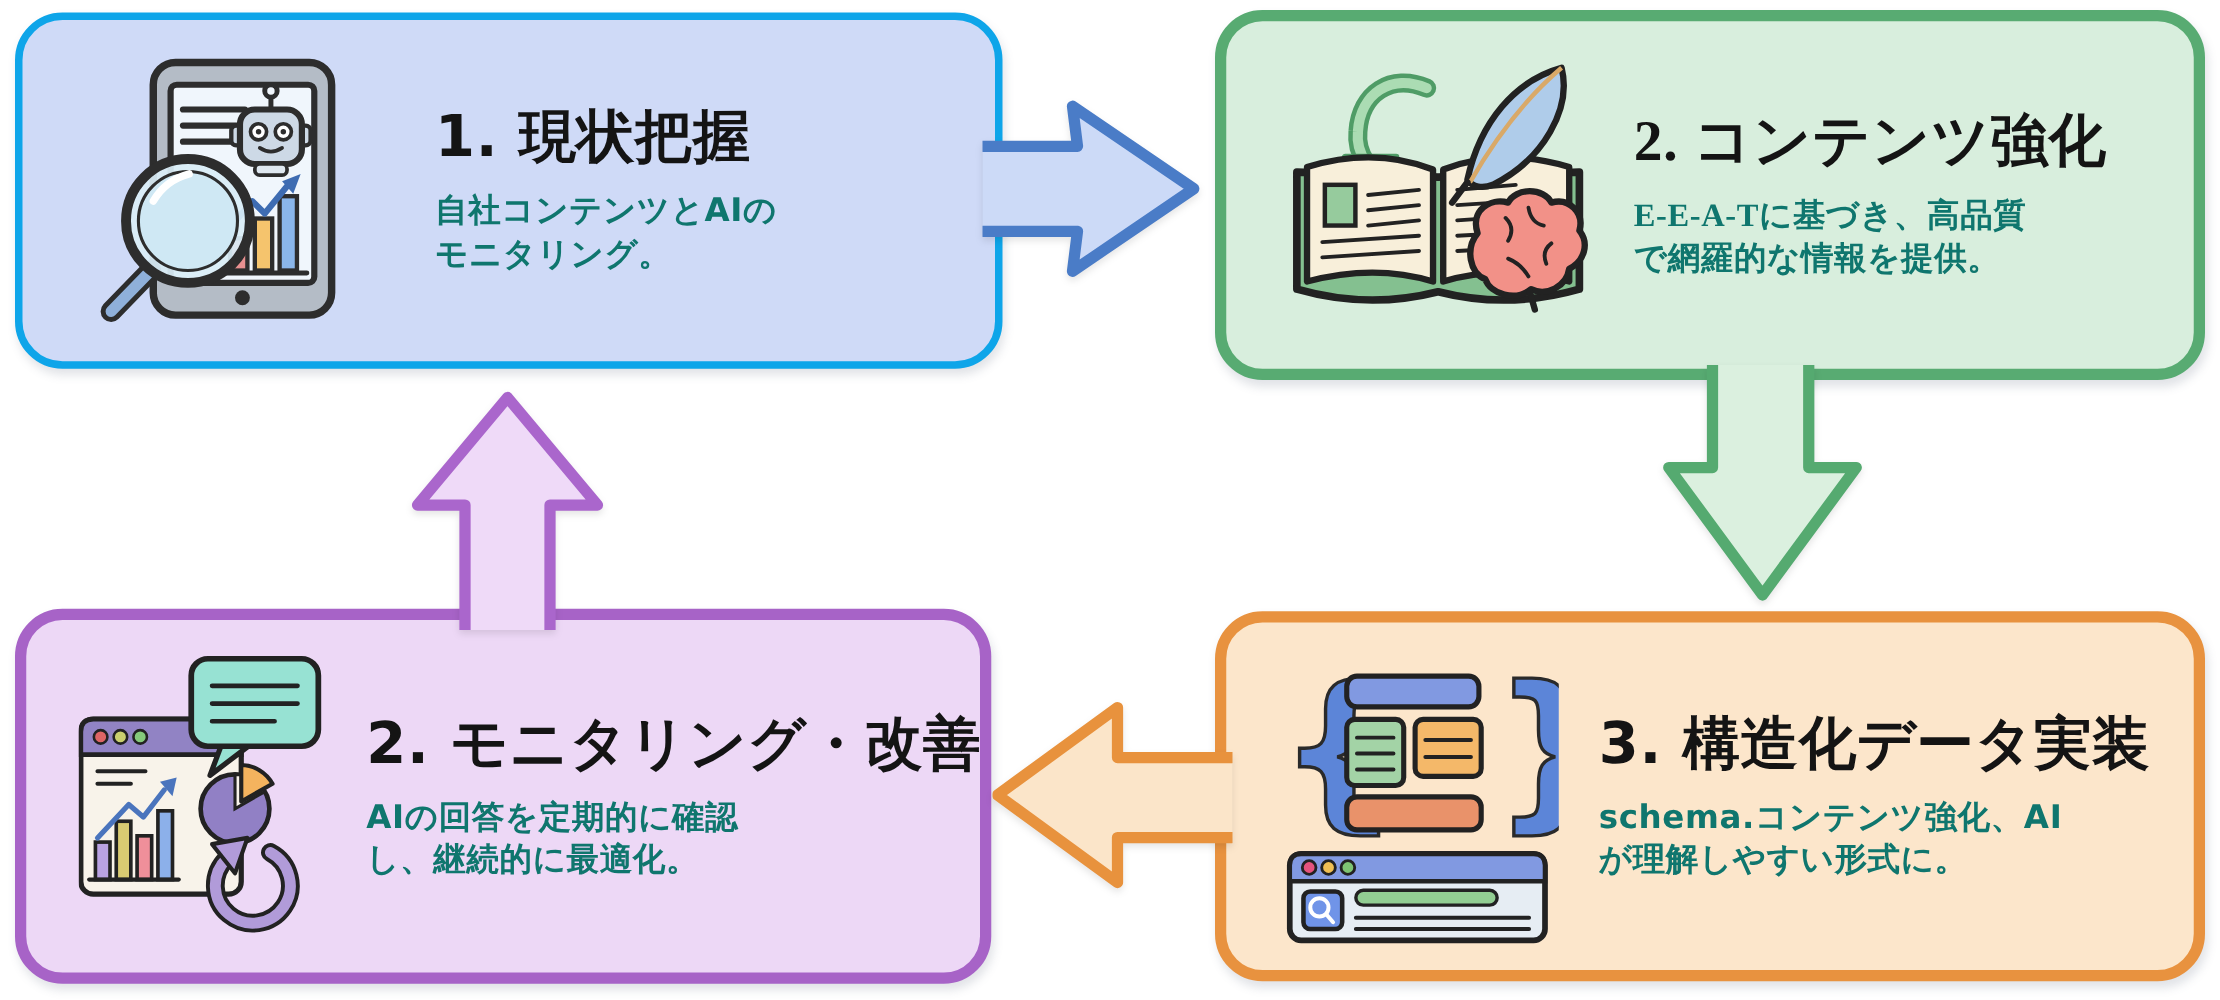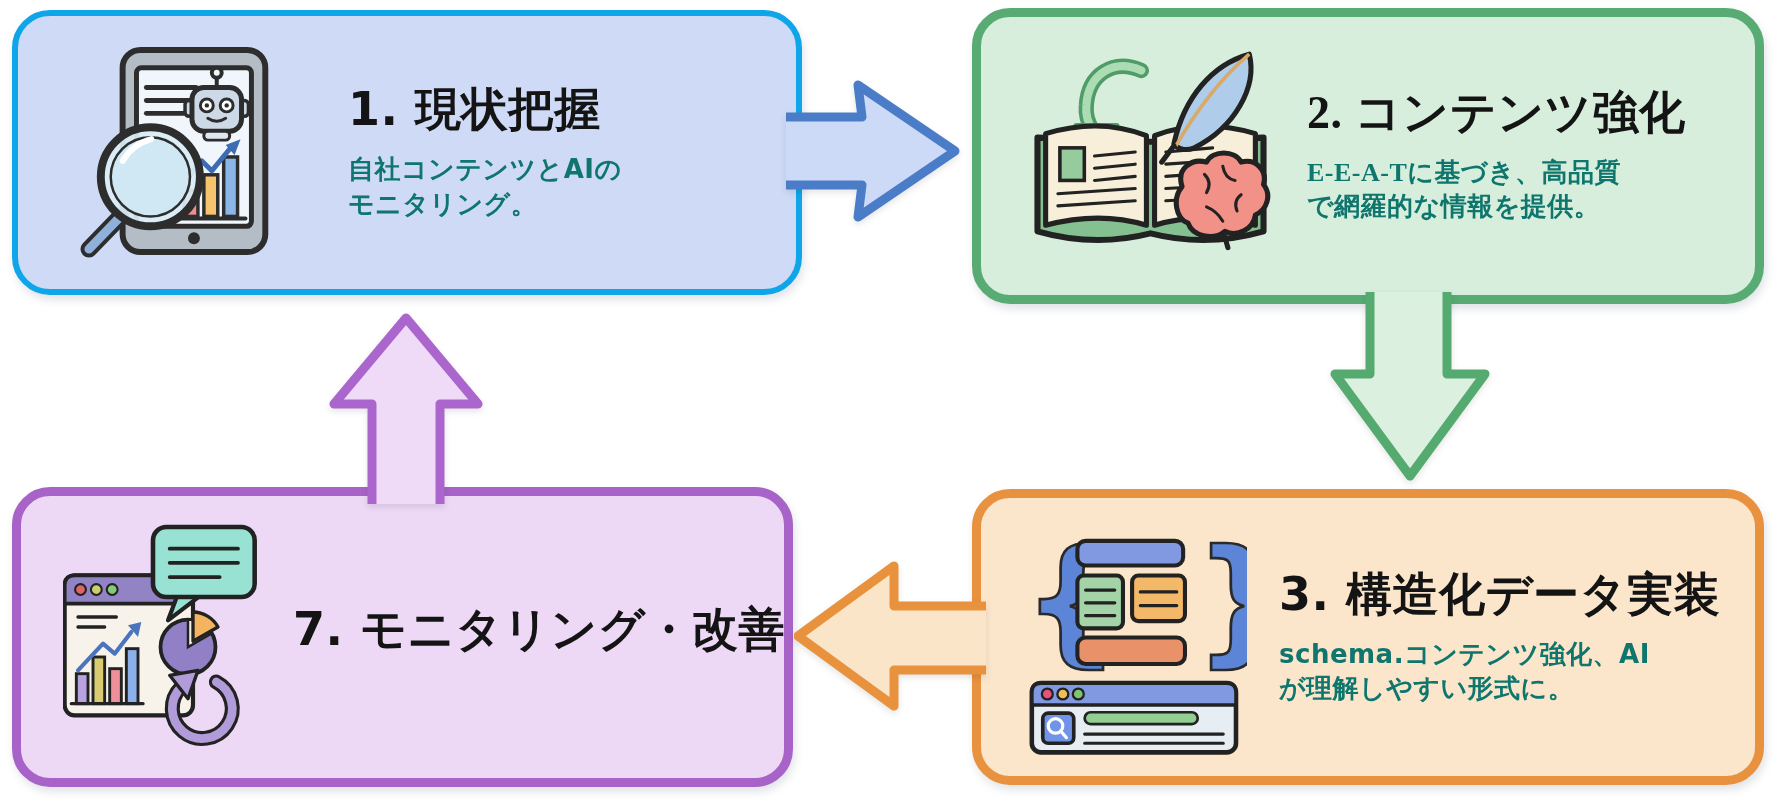--- a/index.html
+++ b/index.html
@@ -160,21 +160,23 @@
         <path d="M156 143 L156 108 A35 35 0 0 1 186 126 Z" fill="#f4b35e" stroke="#222222" stroke-width="4" stroke-linejoin="round"></path>
         <path d="M184 192 A36 36 0 1 1 142 198" fill="none" stroke="#222222" stroke-width="18" stroke-linecap="round"></path>
         <path d="M184 192 A36 36 0 1 1 142 198" fill="none" stroke="#b19bd9" stroke-width="10.5" stroke-linecap="round"></path>
         <polygon points="162,178 128,184 150,212" fill="#b19bd9" stroke="#222222" stroke-width="4" stroke-linejoin="round"></polygon>
         <polygon points="138,86 126,118 168,86" fill="#97e2d3" stroke="#222222" stroke-width="5" stroke-linejoin="round"></polygon>
         <rect x="108" y="6" width="122" height="84" rx="16" fill="#97e2d3" stroke="#222222" stroke-width="5.5"></rect>
         <path d="M128 32 L210 32 M128 49 L210 49 M128 66 L188 66" stroke="#222222" stroke-width="4.5" stroke-linecap="round" fill="none"></path>
       </svg>
     </div>
     <div class="text">
-      <h2>7. モニタリング・改善</h2>
+      <h2>2. モニタリング・改善</h2>
+      <p>AIの回答を定期的に確認
+し、継続的に最適化。</p>
     </div>
   </section>
 
   <svg class="flow-arrow" id="arrow-right" width="176" height="142" viewBox="0 0 176 142">
     <path d="M0 37 L76 37 L72 5 L169 71 L72 137 L76 105 L0 105 Z" fill="#ccdaf7"></path>
     <path d="M0 37 L76 37 L72 5 L169 71 L72 137 L76 105 L0 105" fill="none" stroke="#4a7cc7" stroke-width="9" stroke-linejoin="round" stroke-linecap="round"></path>
   </svg>
 
   <svg class="flow-arrow" id="arrow-down" width="166" height="190" viewBox="0 0 166 190">
     <path d="M43 0 L43 82 L8 82 L83 184 L158 82 L120 82 L120 0 Z" fill="#dbf0df"></path>

